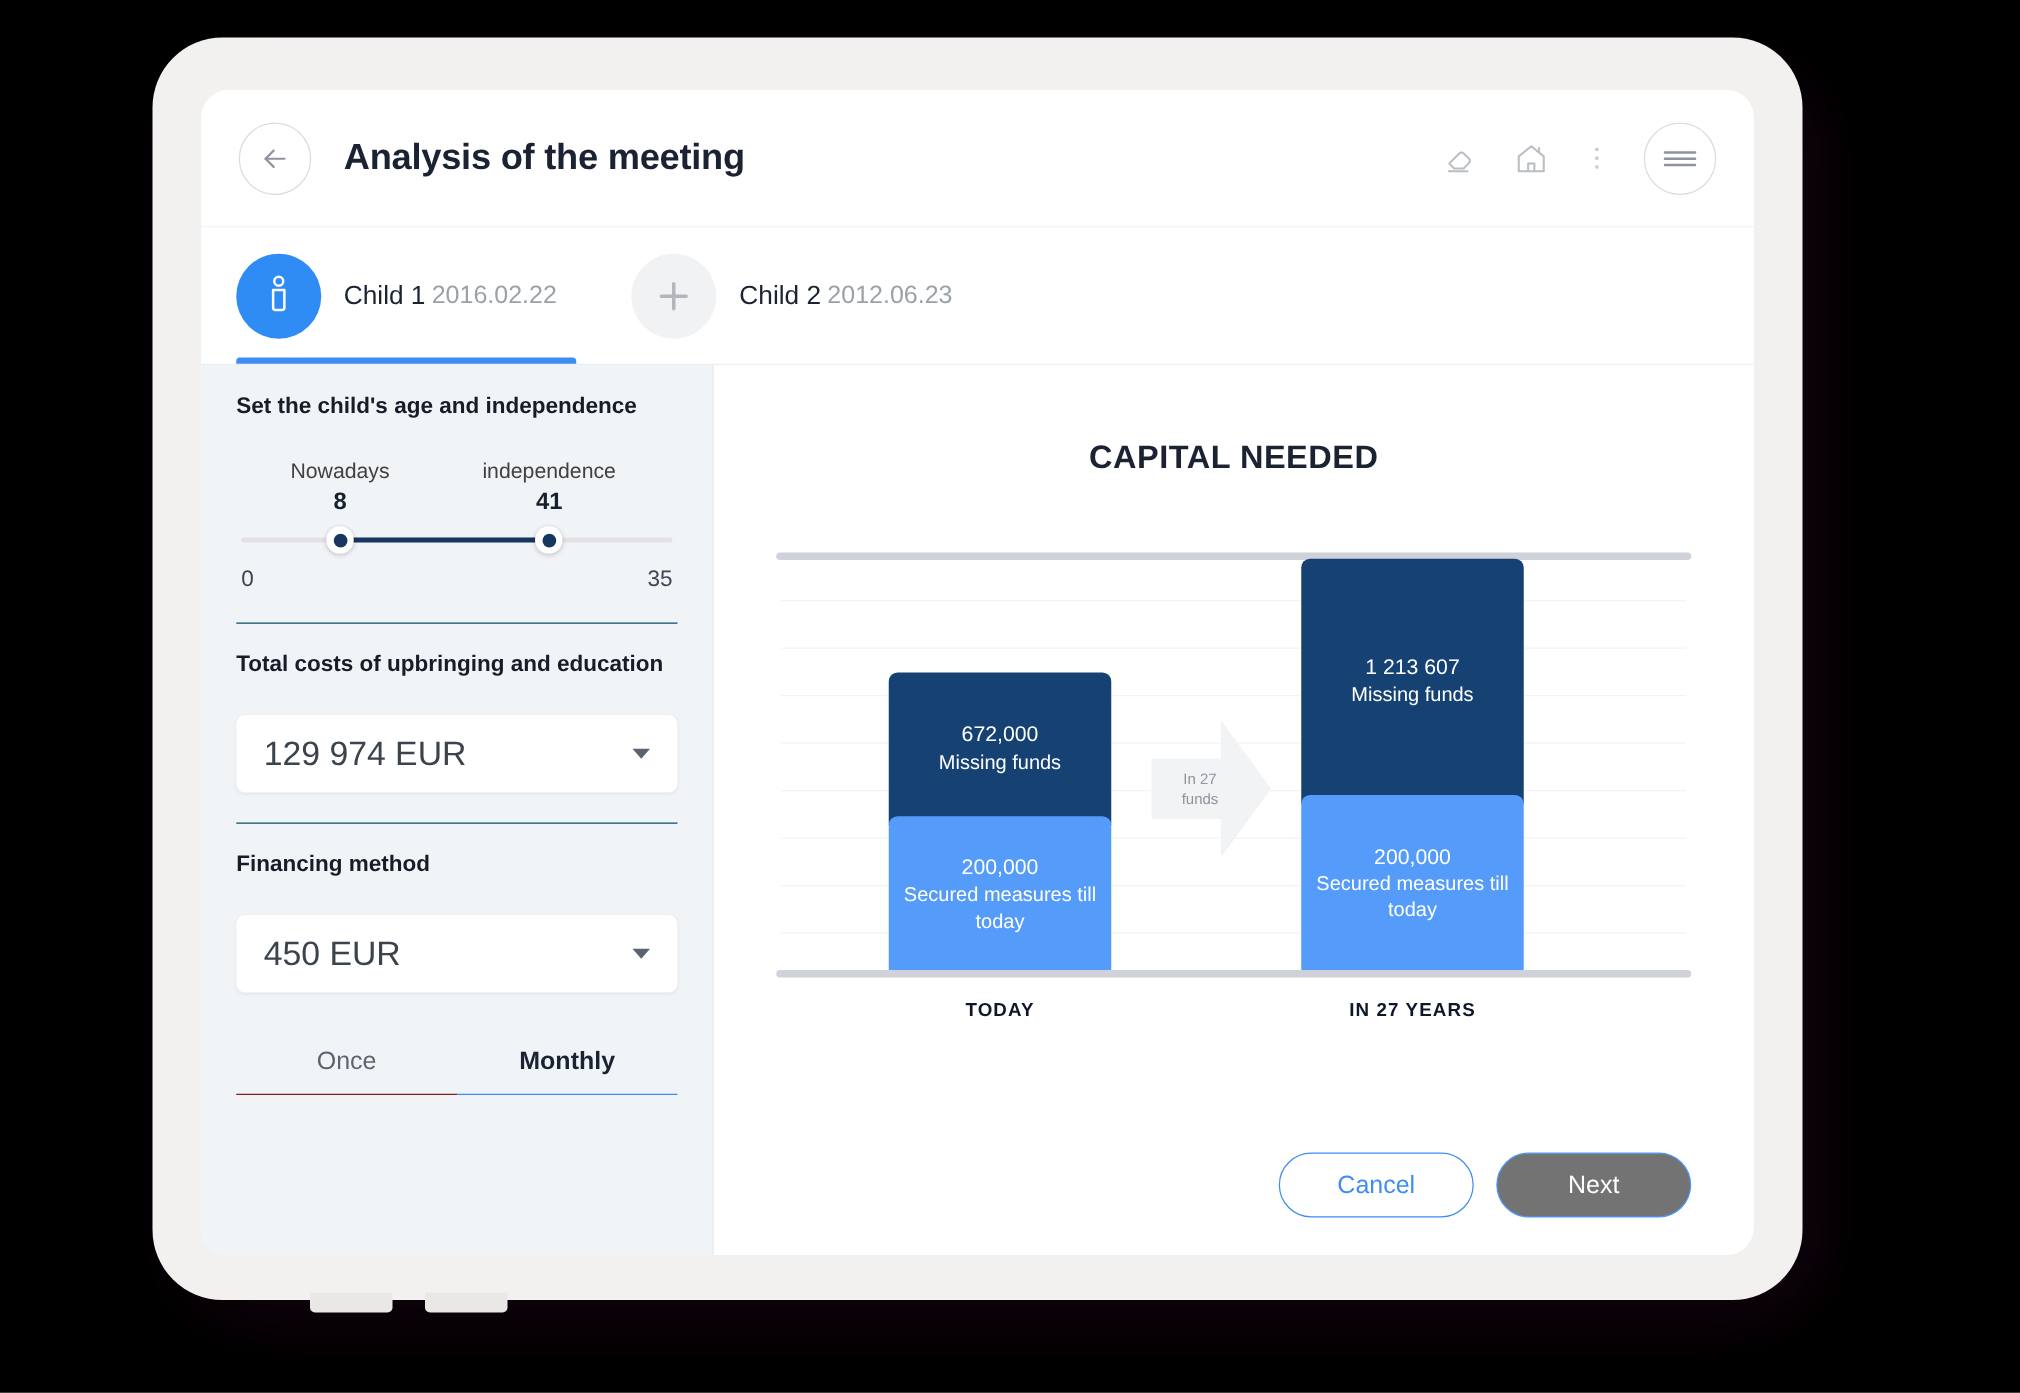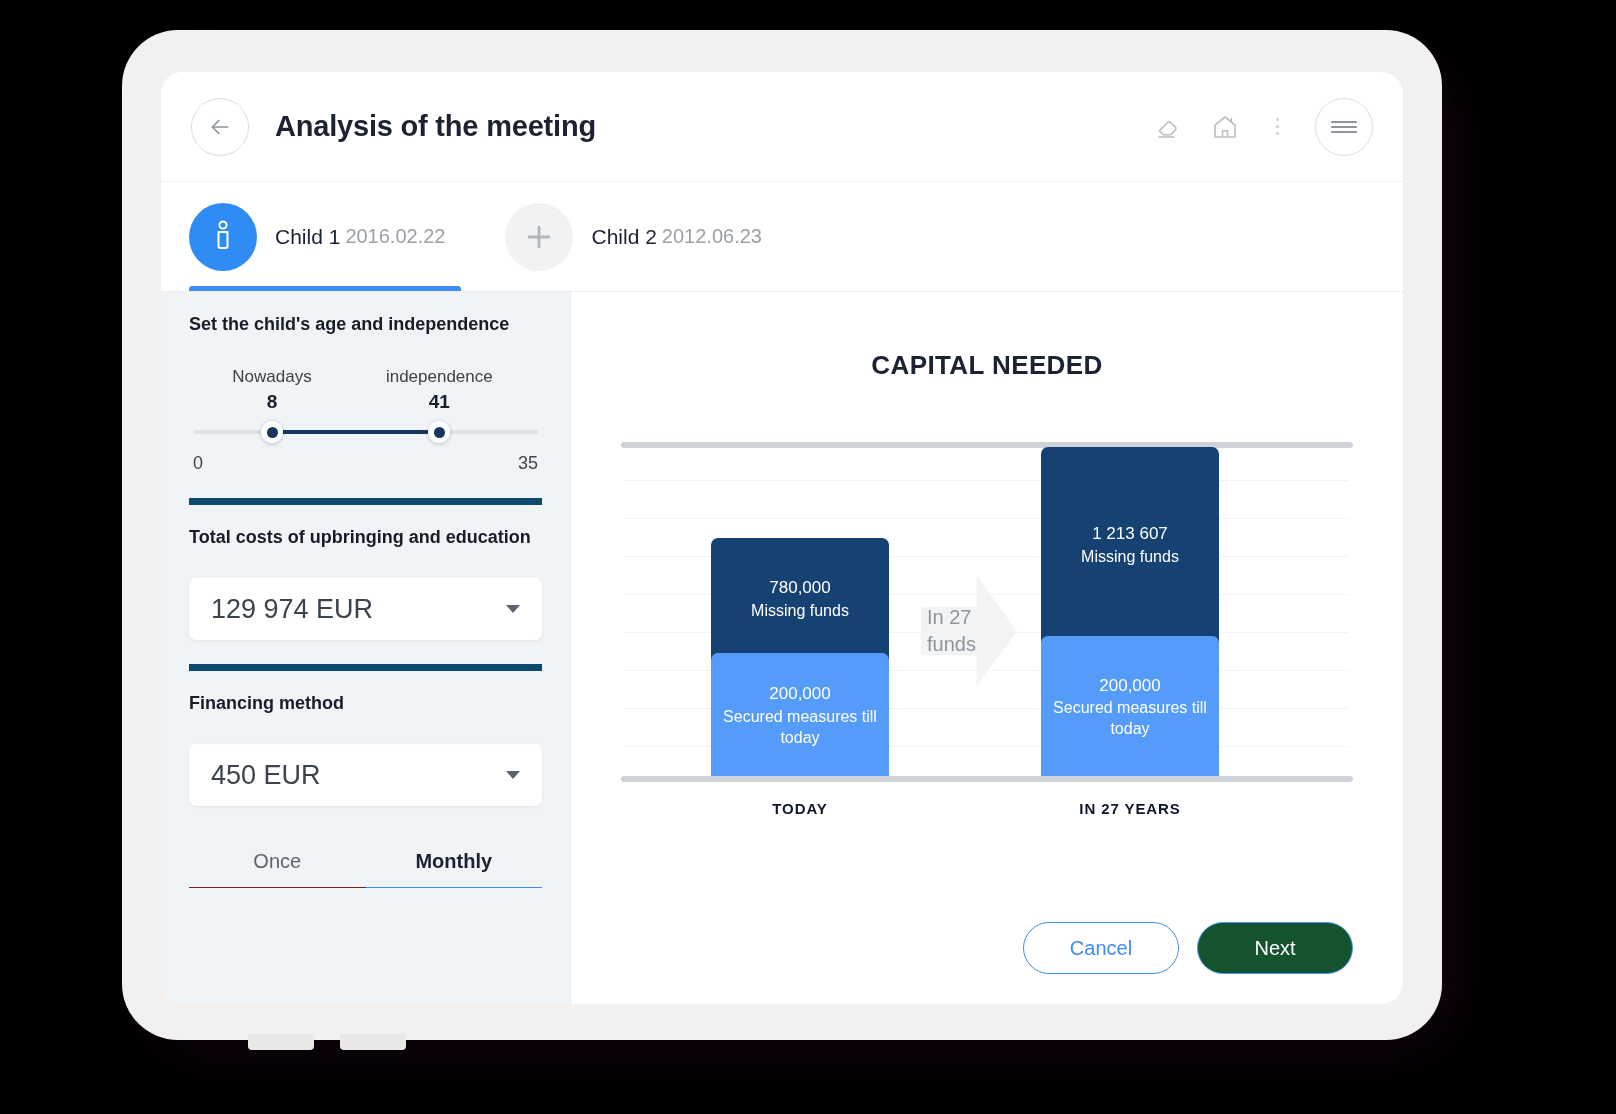--- a/index.html
+++ b/index.html
@@ -135,21 +135,21 @@
   
   #content { display: flex; height: 712px; }
 
   
   #sidebar {
     width: 410px;
     background: #f1f4f7;
     border-right: 1px solid #e6eaee;
     padding: 0 28px;
   }
-  .side-section { padding: 22px 0 24px 0; border-bottom: 7px solid #0c4a6e; }
+  .side-section { padding: 22px 0 24px 0; border-bottom: 1px solid #0c4a6e; }
   .side-section.last { border-bottom: none; }
   .side-heading {
     font-size: 18px; font-weight: 700; color: #161d29;
     margin-bottom: 30px;
   }
 
   
   #slider-block { position: relative; padding: 0 4px; }
   #slider-labels { position: relative; height: 56px; }
   .sl-group { position: absolute; transform: translateX(-50%); text-align: center; }
@@ -264,22 +264,22 @@
   #arrow-badge .arrow-shape {
     position: absolute; inset: 0;
     background: #f2f3f5;
     clip-path: polygon(0% 28%, 58% 28%, 58% 0%, 100% 50%, 58% 100%, 58% 72%, 0% 72%);
   }
   #arrow-badge .arrow-text {
     position: absolute;
     left: 6px; top: 50%;
     transform: translateY(-50%);
     width: 66px;
-    text-align: left;
-    font-size: 20px;
+    text-align: center;
+    font-size: 12px;
     color: #8d949d;
     line-height: 1.35;
   }
 
   #x-labels {
     position: absolute;
     left: 50px; right: 50px;
     top: 508px;
     height: 24px;
   }
@@ -303,21 +303,21 @@
   }
   .btn {
     height: 52px;
     min-width: 156px;
     border-radius: 26px;
     display: flex; align-items: center; justify-content: center;
     font-size: 20px;
     cursor: pointer;
   }
   #cancel-button { background: #ffffff; border: 1.5px solid #3d8df5; color: #3d8df5; }
-  #next-button   { background: #14532d; border: 1.5px solid #4d97f7; color: #ffffff; }
+  #next-button   { background: #737373; border: 1.5px solid #4d97f7; color: #ffffff; }
 </style>
 </head>
 <body>
 
 <div id="tablet-shadow"></div>
 
 <div id="tablet-frame">
   <div class="frame-foot" id="foot-left"></div>
   <div class="frame-foot" id="foot-right"></div>
 </div>
@@ -470,21 +470,21 @@
         <div class="gridline" style="top:76px;"></div>
         <div class="gridline" style="top:114px;"></div>
         <div class="gridline" style="top:152px;"></div>
         <div class="gridline" style="top:190px;"></div>
         <div class="gridline" style="top:228px;"></div>
         <div class="gridline" style="top:266px;"></div>
         <div class="gridline" style="top:304px;"></div>
 
         <div class="bar-col" id="bar-today">
           <div class="seg seg-missing" style="height:122px;">
-            <div class="seg-amount">780,000</div>
+            <div class="seg-amount">672,000</div>
             <div class="seg-caption">Missing funds</div>
           </div>
           <div class="seg seg-secured" style="height:125px;">
             <div class="seg-amount">200,000</div>
             <div class="seg-caption">Secured measures till today</div>
           </div>
         </div>
 
         <div class="bar-col" id="bar-future">
           <div class="seg seg-missing" style="height:196px;text-align:center;">

